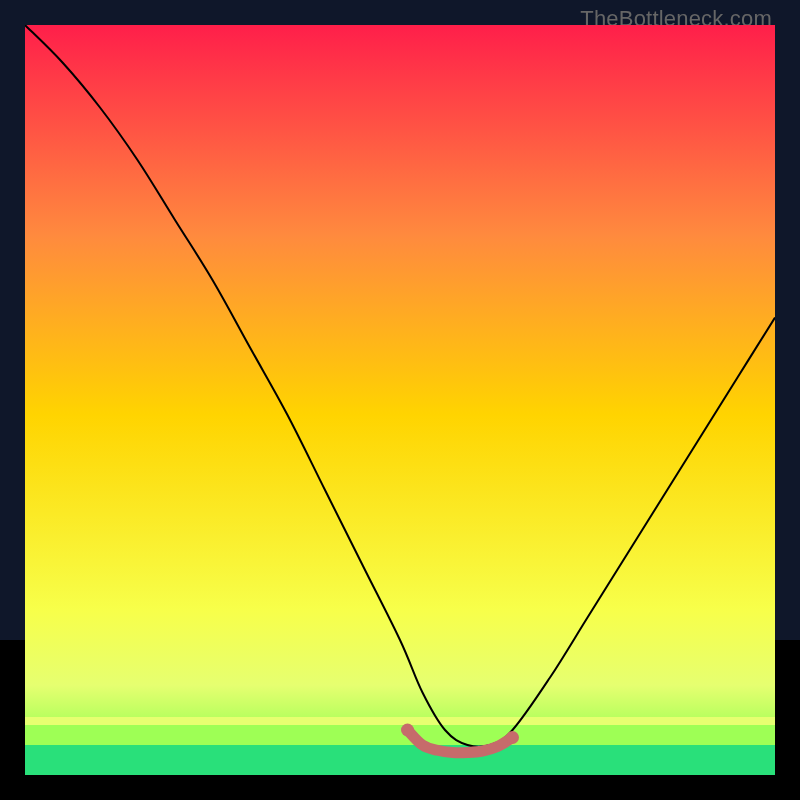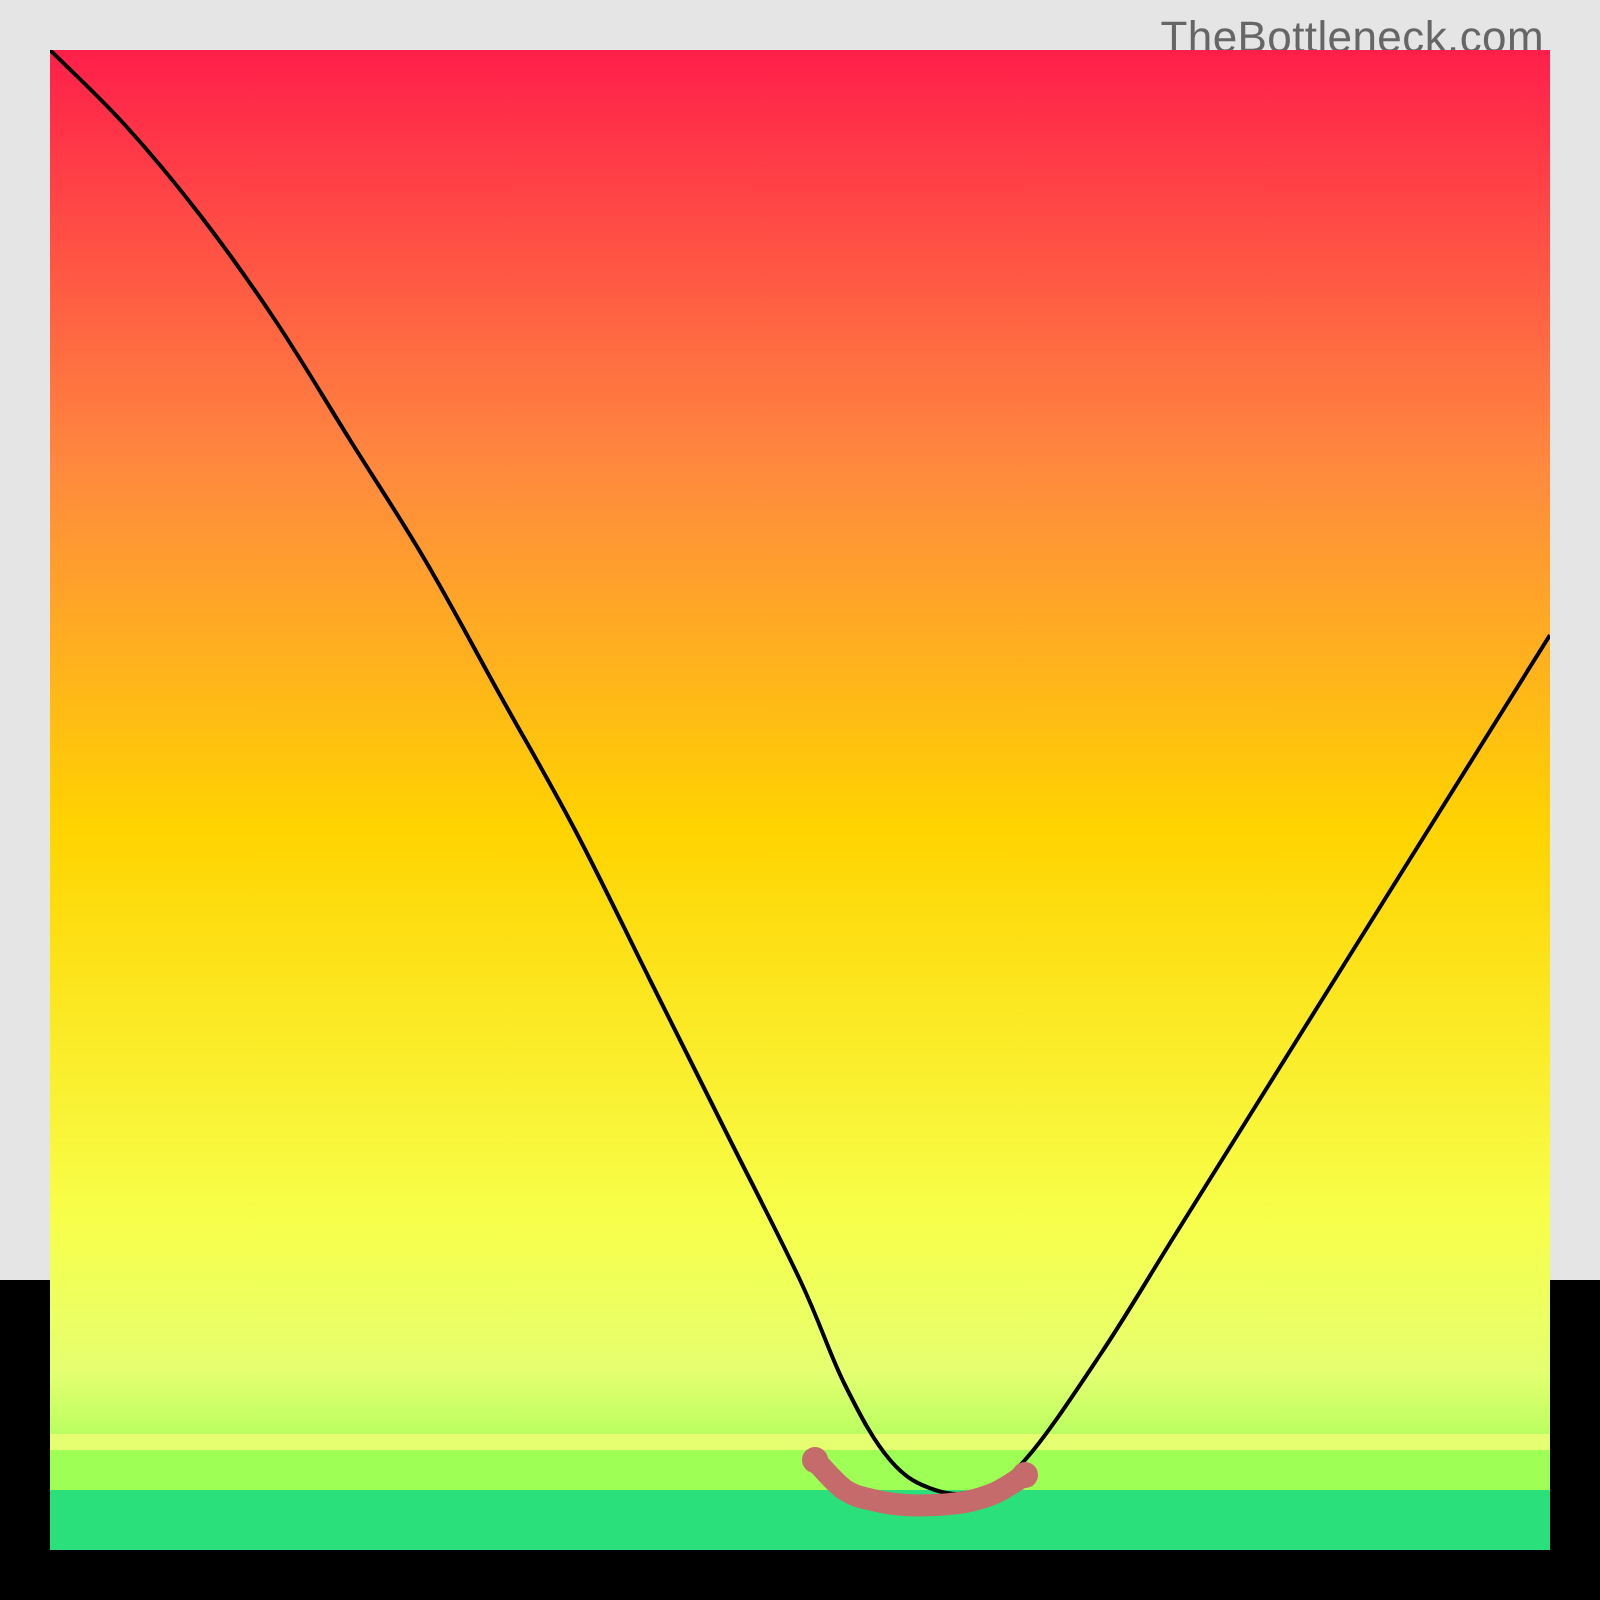--- a/index.html
+++ b/index.html
@@ -7,21 +7,21 @@
     width: 800px;
     height: 800px;
     background: #000;
     position: relative;
     font-family: Arial, sans-serif;
   }
   .frame {
     width: 800px;
     height: 640px;
     position: relative;
-    background: #e5e5e5;
+    background: #0f172a;
   }
   .plot {
     position: absolute;
     left: 25px;
     top: 25px;
     width: 750px;
     height: 750px;
   }
   .watermark {
     position: absolute;

